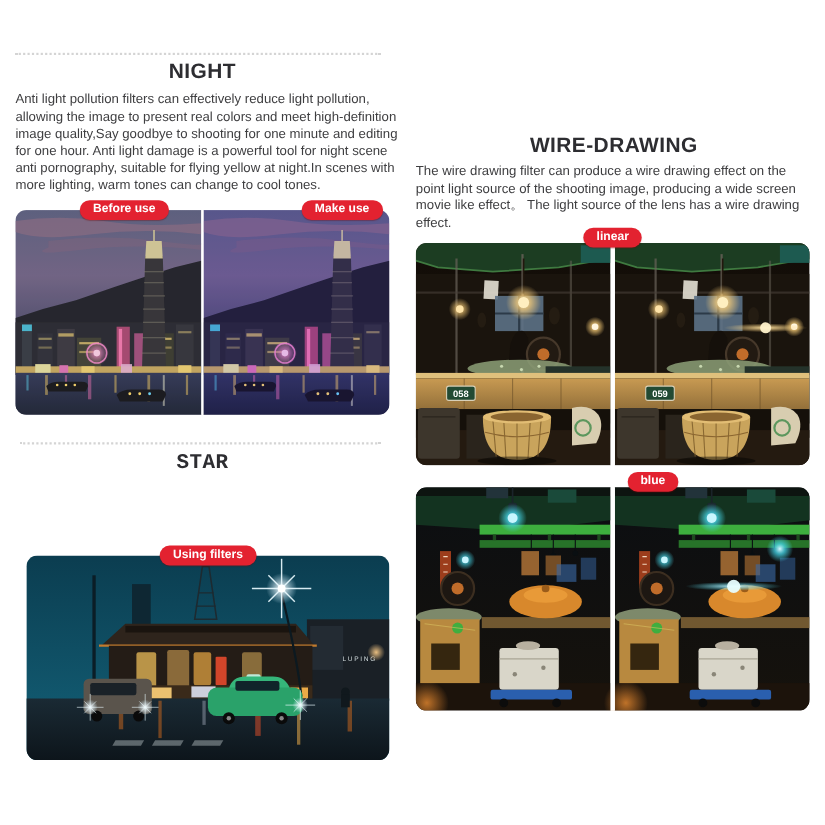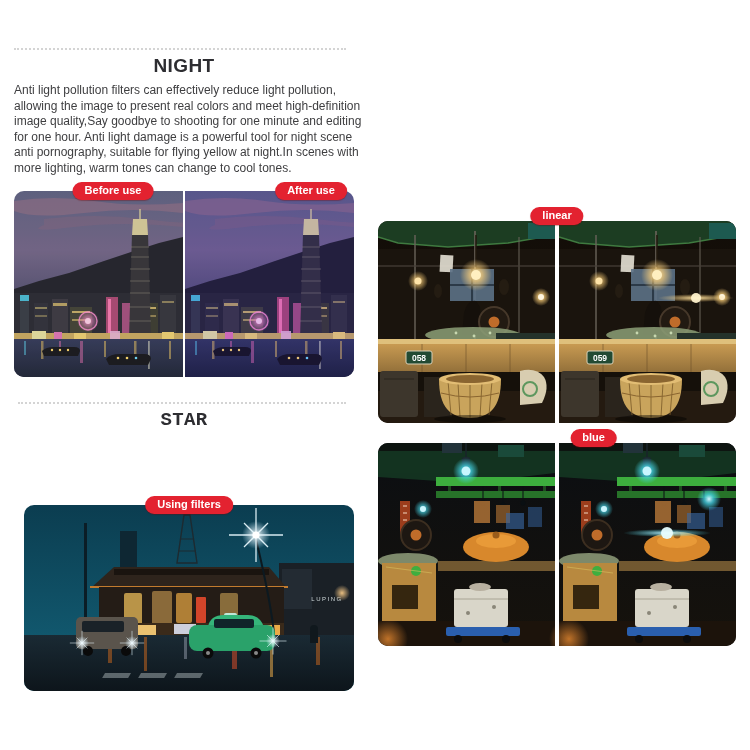--- a/index.html
+++ b/index.html
@@ -116,21 +116,21 @@
         <use href="#hkp"></use>
         <rect width="169" height="186" fill="#8c8c76" opacity=".13"></rect>
       </g>
       <g transform="translate(171,0)">
         <use href="#hkp"></use>
         <rect width="169" height="186" fill="#5b46c9" opacity=".16"></rect>
       </g>
       <rect x="169" y="0" width="2" height="186" fill="#ffffff"></rect>
     </svg>
     <span class="badge b25">Before use</span>
-    <span class="badge b75">After use</span>
+    <span class="badge b75">Make use</span>
   </figure>
 
   <div class="abs dotted" style="left:18px;top:402px;width:328px;"></div>
 
   <h2 class="abs sec-title" style="left:14px;top:409px;width:340px;font-family:Liberation Mono, monospace;">STAR</h2>
 
 
   <figure class="fig" style="left:24px;top:505px;width:330px;height:186px;margin:0;">
     <svg width="330" height="186" viewBox="0 0 330 186">
       <defs>
@@ -222,21 +222,23 @@
           <circle cx="232" cy="148" r="2" fill="#888"></circle>
         <circle cx="249" cy="136" r="7" fill="url(#wht)"></circle>
           <use href="#burst" transform="translate(249,136) scale(.5)"></use>
       </g>
       <circle cx="290" cy="124" r="4" fill="#10181d"></circle>
         <rect x="286" y="126" width="8" height="12" fill="#10181d"></rect>
     </svg>
     <span class="badge b50s">Using filters</span>
   </figure>
 
-
+  <h2 class="abs sec-title" style="left:378px;top:122px;width:360px;">WIRE-DRAWING</h2>
+
+  <p class="abs sec-body" style="left:378px;top:148px;width:364px;">The wire drawing filter can produce a wire drawing effect on the point light source of the shooting image, producing a wide screen movie like effect。 The light source of the lens has a wire drawing effect.</p>
 
   <figure class="fig" style="left:378px;top:221px;width:358px;height:202px;margin:0;">
     <svg width="358" height="202" viewBox="0 0 358 202">
       <defs>
         <linearGradient id="gbg" x1="0" y1="0" x2="0" y2="1">
           <stop offset="0" stop-color="#120d08"></stop>
             <stop offset="1" stop-color="#1c1209"></stop>
         </linearGradient>
         <linearGradient id="gcounter" x1="0" y1="0" x2="0" y2="1">
           <stop offset="0" stop-color="#c89a52"></stop>

